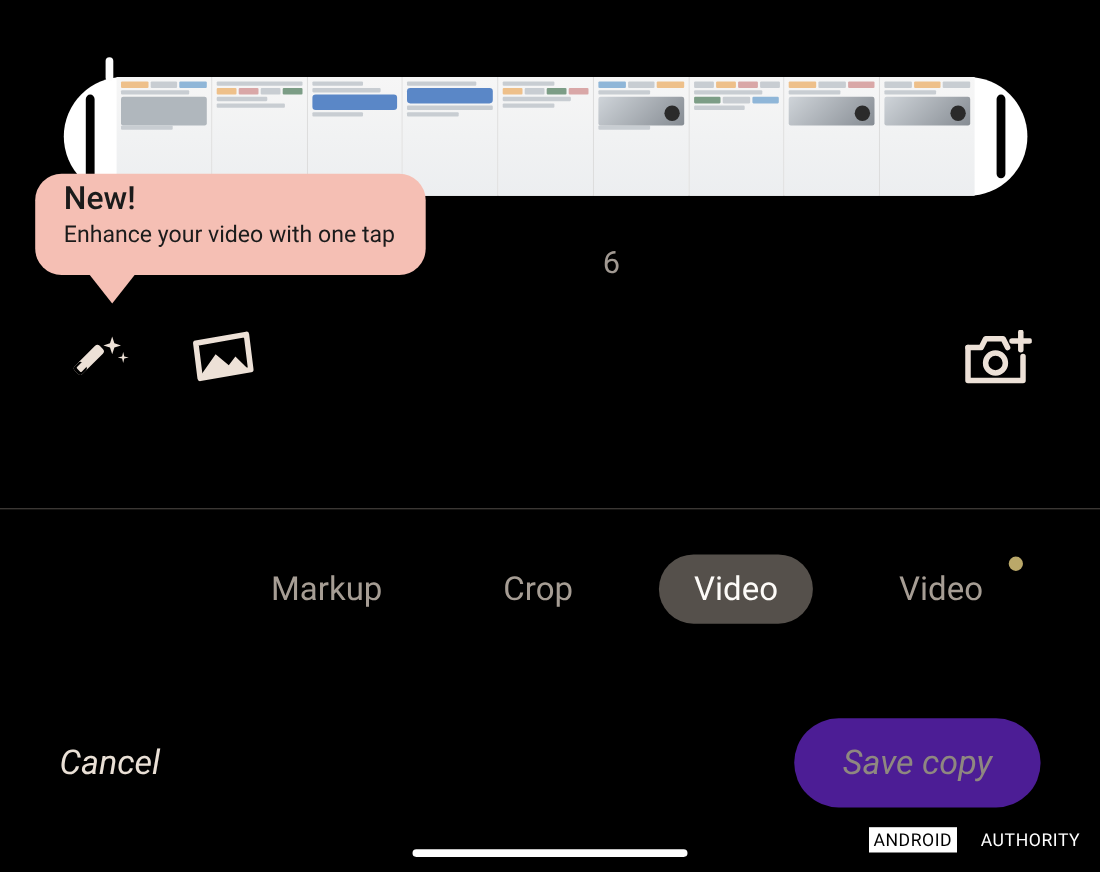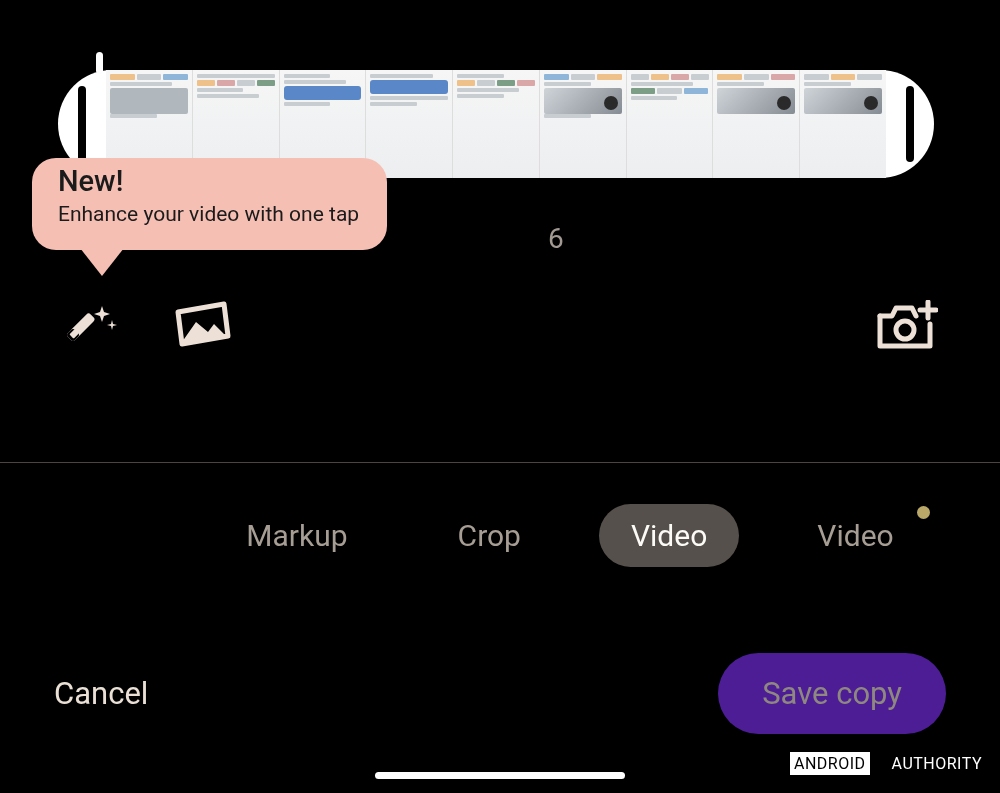--- a/index.html
+++ b/index.html
@@ -160,20 +160,21 @@
   
   .bottom-bar {
     position: absolute;
     left: 0; right: 0;
     bottom: 60px;
     height: 80px;
     display: flex;
     align-items: center;
     justify-content: space-between;
     padding: 0 54px;
+    font-style: italic;
   }
   .cancel {
     color: #eae0d6;
     font-size: 31px;
     cursor: pointer;
   }
   .save-copy {
     background: #4c1d95;
     color: #8f8880;
     font-size: 31px;

